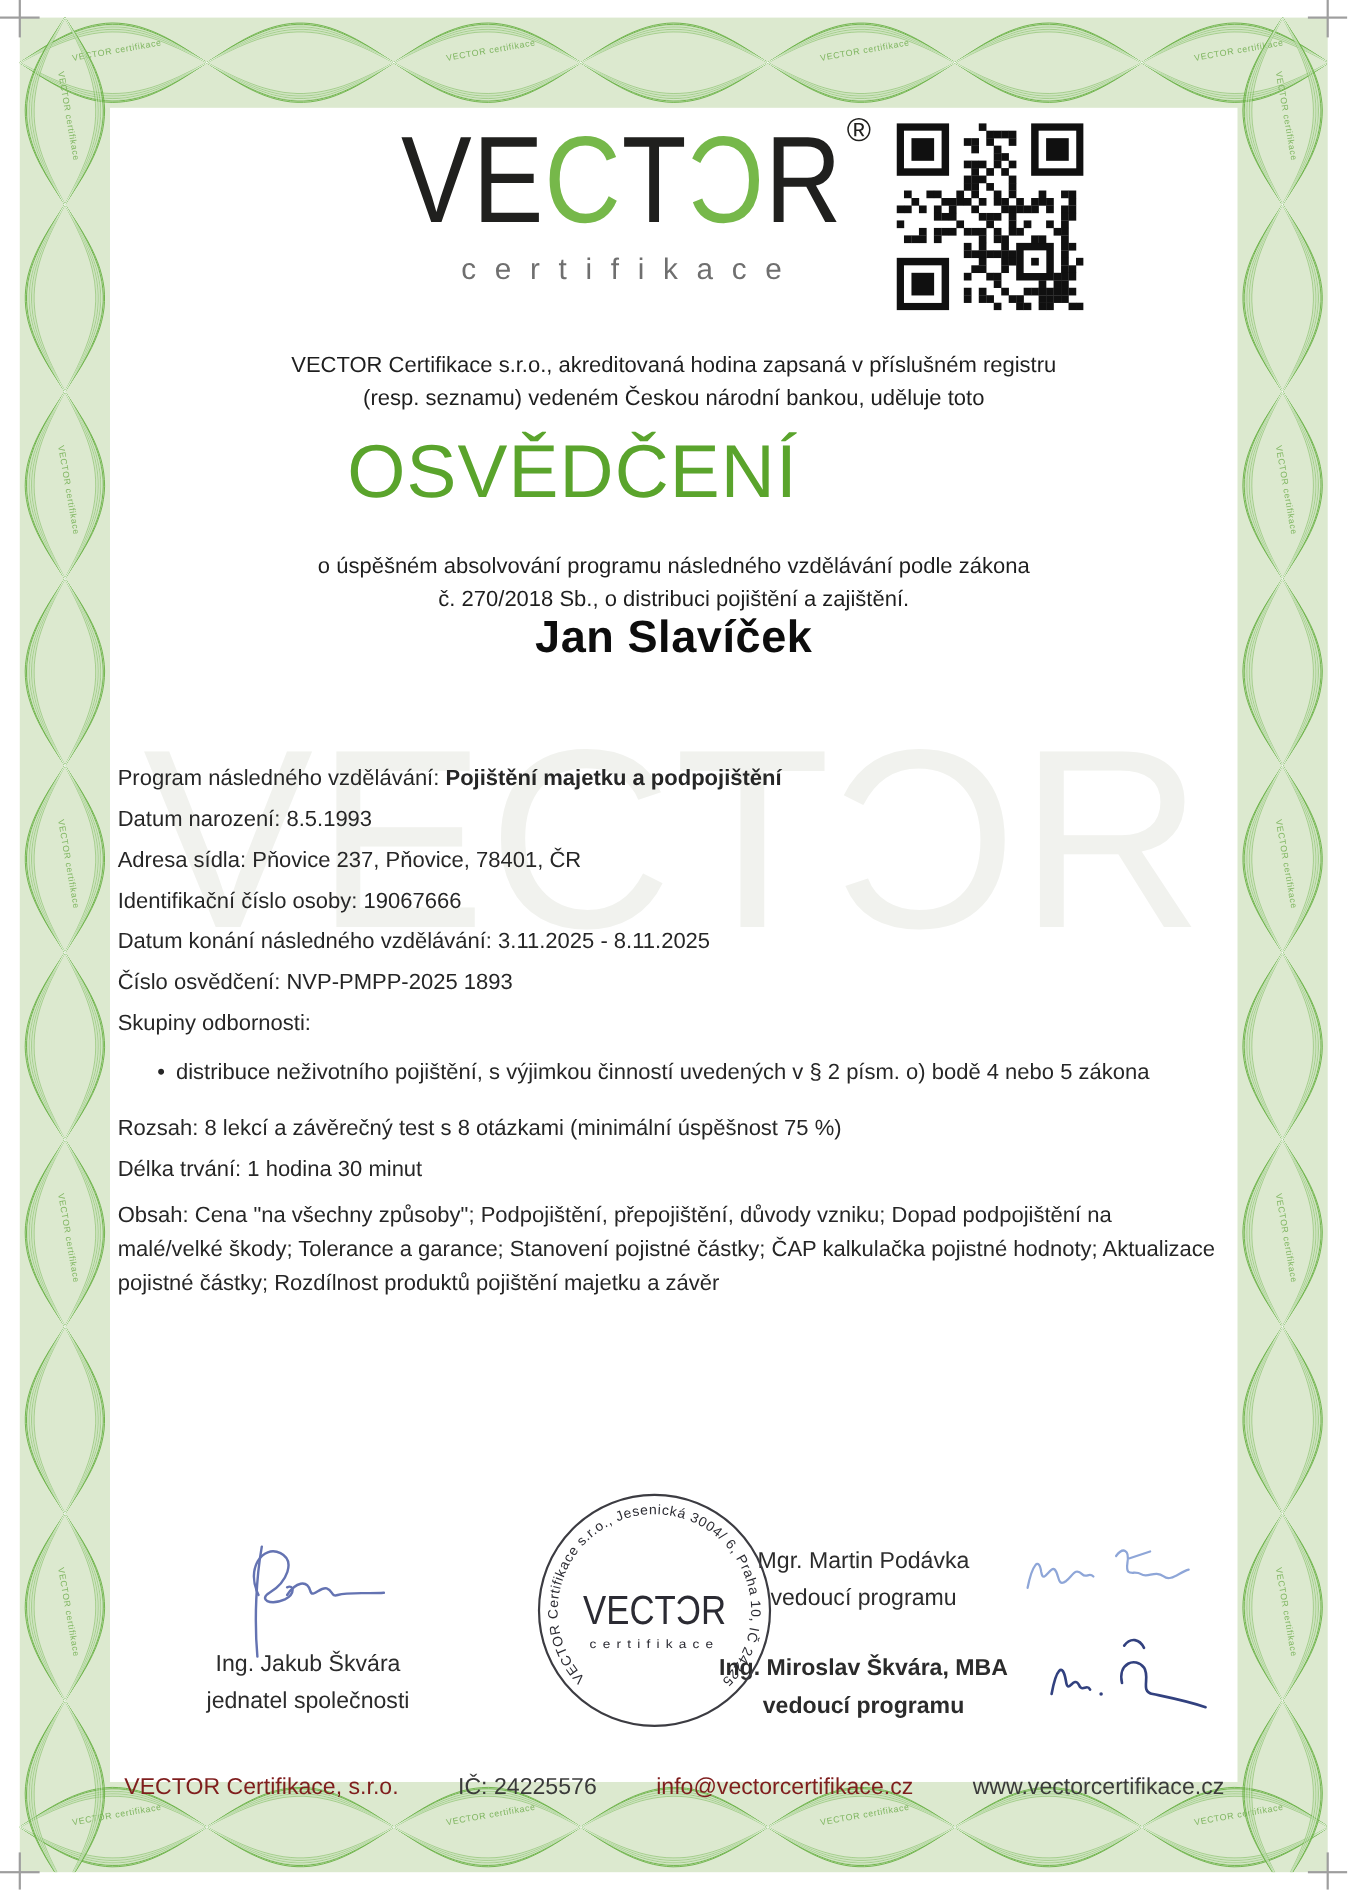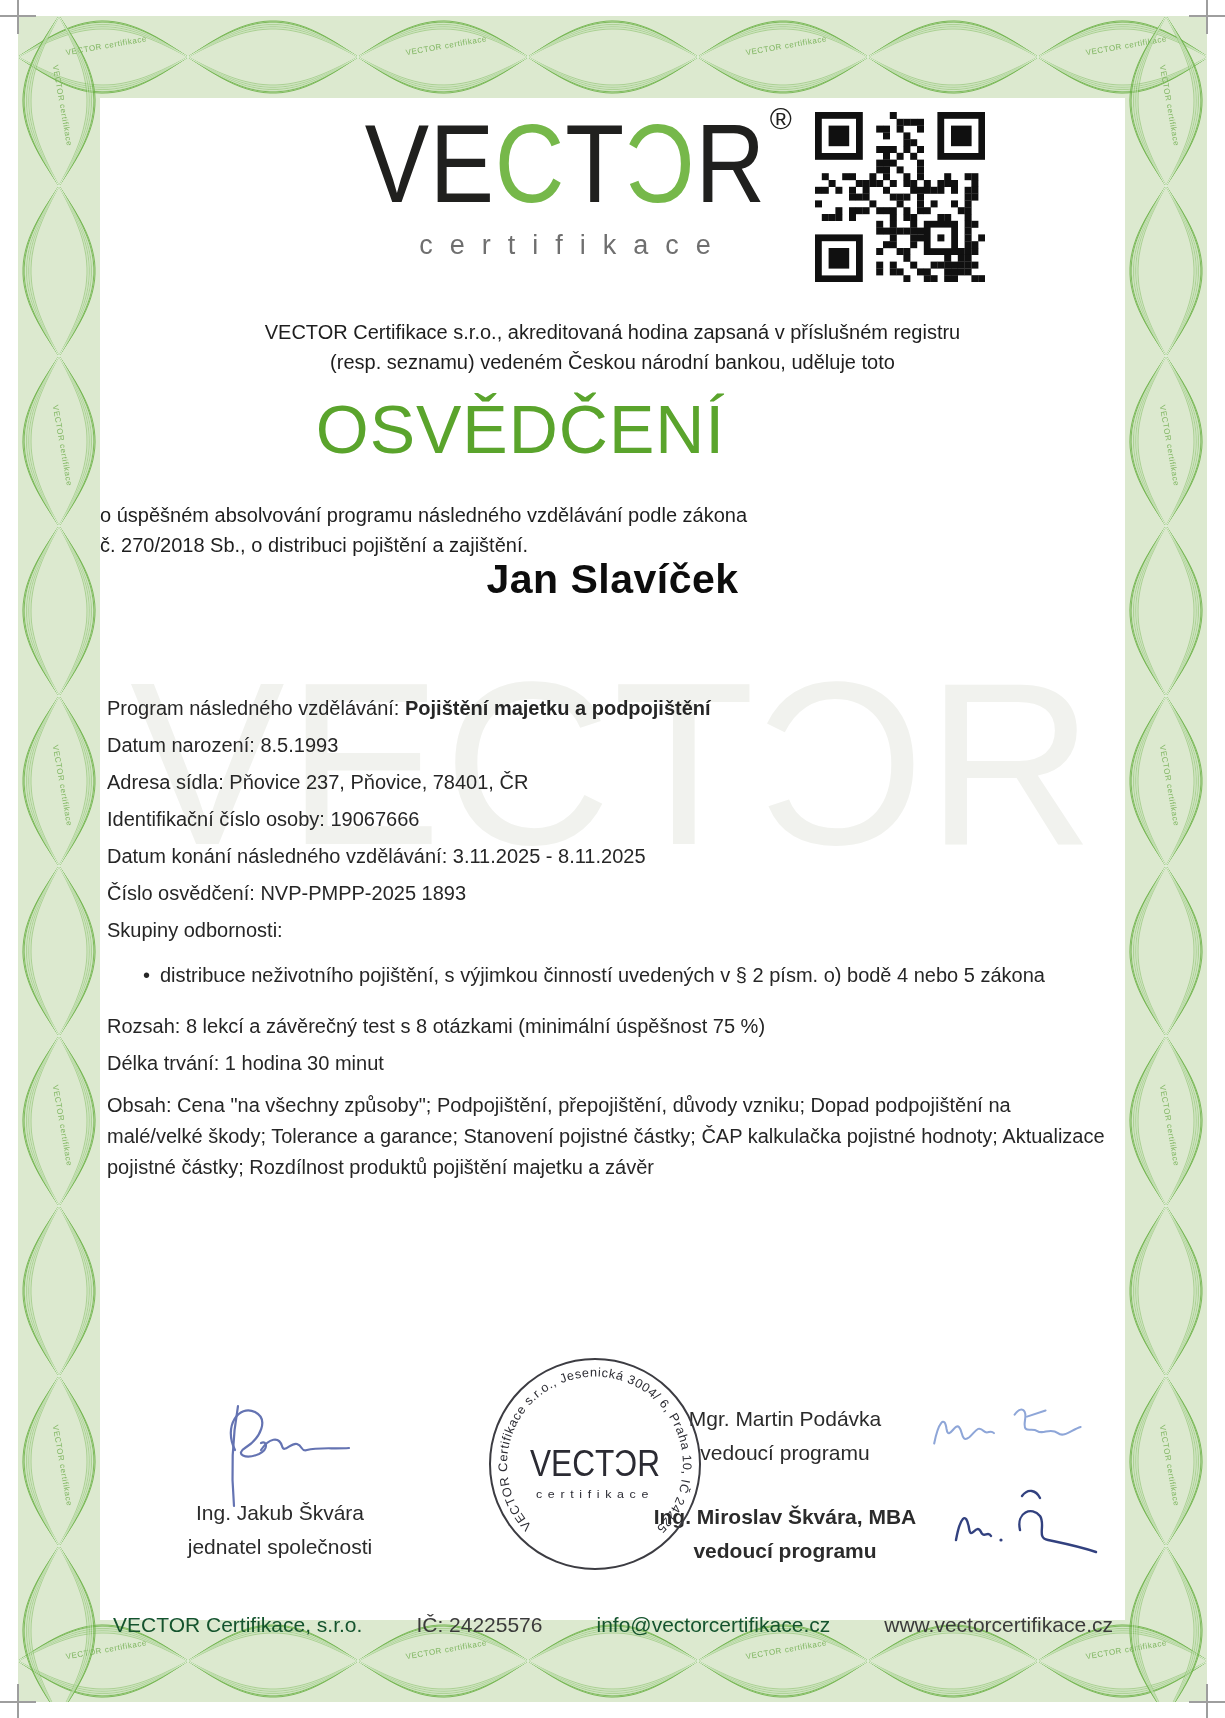--- a/index.html
+++ b/index.html
@@ -37,21 +37,21 @@
   .logo-sub{margin-top:10px;font-size:27px;letter-spacing:17px;color:#6f6f6f;text-indent:17px;}
 
   
   .qr{position:absolute;left:815px;top:112px;width:170px;height:170px;z-index:2;}
 
   
   .intro{position:absolute;left:100px;top:317px;width:1025px;text-align:center;
          font-size:20px;line-height:30px;color:#1e1e1e;z-index:2;}
   .title{position:absolute;left:100px;top:392px;width:841px;text-align:center;
          font-size:68px;line-height:1.1;color:#5aa42c;letter-spacing:1px;z-index:2;}
-  .subtitle{position:absolute;left:100px;top:500px;width:1025px;
+  .subtitle{position:absolute;left:100px;top:500px;width:1025px;text-align:center;
             font-size:20px;line-height:30px;color:#1e1e1e;z-index:2;}
   .recipient{position:absolute;left:100px;top:556px;width:1025px;text-align:center;
              font-size:41px;font-weight:700;color:#0d0d0d;letter-spacing:.5px;z-index:2;}
 
   
   .details{position:absolute;left:107px;top:650px;width:1000px;font-size:20px;
            color:#262626;z-index:2;margin-top:48px;}
   .details p{margin:0 0 17px 0;line-height:20px;}
   .bullet-row{margin:25px 0 8px 36px;line-height:20px;}
   .bullet-row .dot{display:inline-block;width:17px;color:#262626;}
@@ -67,21 +67,21 @@
   .signer-left{left:125px;top:1496px;width:310px;}
   .signer-right-top{left:655px;top:1402px;width:260px;}
   .signer-right-bottom{left:640px;top:1500px;width:290px;font-weight:bold;}
 
   
   .stamp{position:absolute;left:487px;top:1356px;width:216px;height:216px;z-index:2;}
 
   
   .footer{position:absolute;left:113px;top:1580px;width:1000px;display:flex;
           justify-content:space-between;align-items:baseline;font-size:21px;z-index:3;}
-  .footer .green{color:#14532d;margin-top:33px;}
+  .footer .green{color:#7f1d1d;margin-top:33px;}
   .footer .dark{color:#3a3a3a;margin-top:28px;}
 </style>
 </head>
 <body>
 
 <div class="page">
 
   <div class="band"></div>
   <svg class="gstrip gs-top" id="g-top" preserveAspectRatio="none" viewBox="0 0 1189 82">
       <path d="M0.0,41.0L6.0,45.0L12.0,48.9L18.0,52.8L24.0,56.5L30.0,60.0L36.0,63.3L42.0,66.3L48.0,69.0L54.0,71.3L60.0,73.3L66.0,74.9L72.0,76.0L78.0,76.8L84.0,77.1L90.0,76.9L96.0,76.3L102.0,75.3L108.0,73.9L114.0,72.0L120.0,69.8L126.0,67.2L132.0,64.3L138.0,61.1L144.0,57.7L150.0,54.0L156.0,50.2L162.0,46.3L168.0,42.3L174.0,38.3L180.0,34.4L186.0,30.5L192.0,26.7L198.0,23.2L204.0,19.8L210.0,16.7L216.0,13.9L222.0,11.4L228.0,9.3L234.0,7.6L240.0,6.3L246.0,5.4L252.0,5.0L258.0,5.0L264.0,5.4L270.0,6.3L276.0,7.6L282.0,9.3L288.0,11.4L294.0,13.9L300.0,16.7L306.0,19.8L312.0,23.2L318.0,26.7L324.0,30.5L330.0,34.4L336.0,38.3L342.0,42.3L348.0,46.3L354.0,50.2L360.0,54.0L366.0,57.7L372.0,61.1L378.0,64.3L384.0,67.2L390.0,69.8L396.0,72.0L402.0,73.9L408.0,75.3L414.0,76.3L420.0,76.9L426.0,77.1L432.0,76.8L438.0,76.0L444.0,74.9L450.0,73.3L456.0,71.3L462.0,69.0L468.0,66.3L474.0,63.3L480.0,60.0L486.0,56.5L492.0,52.8L498.0,48.9L504.0,45.0L510.0,41.0L516.0,37.0L522.0,33.1L528.0,29.2L534.0,25.5L540.0,22.0L546.0,18.7L552.0,15.7L558.0,13.0L564.0,10.7L570.0,8.7L576.0,7.1L582.0,6.0L588.0,5.2L594.0,4.9L600.0,5.1L606.0,5.7L612.0,6.7L618.0,8.1L624.0,10.0L630.0,12.2L636.0,14.8L642.0,17.7L648.0,20.9L654.0,24.3L660.0,28.0L666.0,31.8L672.0,35.7L678.0,39.7L684.0,43.7L690.0,47.6L696.0,51.5L702.0,55.3L708.0,58.8L714.0,62.2L720.0,65.3L726.0,68.1L732.0,70.6L738.0,72.7L744.0,74.4L750.0,75.7L756.0,76.6L762.0,77.0L768.0,77.0L774.0,76.6L780.0,75.7L786.0,74.4L792.0,72.7L798.0,70.6L804.0,68.1L810.0,65.3L816.0,62.2L822.0,58.8L828.0,55.3L834.0,51.5L840.0,47.6L846.0,43.7L852.0,39.7L858.0,35.7L864.0,31.8L870.0,28.0L876.0,24.3L882.0,20.9L888.0,17.7L894.0,14.8L900.0,12.2L906.0,10.0L912.0,8.1L918.0,6.7L924.0,5.7L930.0,5.1L936.0,4.9L942.0,5.2L948.0,6.0L954.0,7.1L960.0,8.7L966.0,10.7L972.0,13.0L978.0,15.7L984.0,18.7L990.0,22.0L996.0,25.5L1002.0,29.2L1008.0,33.1L1014.0,37.0L1020.0,41.0L1026.0,45.0L1032.0,48.9L1038.0,52.8L1044.0,56.5L1050.0,60.0L1056.0,63.3L1062.0,66.3L1068.0,69.0L1074.0,71.3L1080.0,73.3L1086.0,74.9L1092.0,76.0L1098.0,76.8L1104.0,77.1L1110.0,76.9L1116.0,76.3L1122.0,75.3L1128.0,73.9L1134.0,72.0L1140.0,69.8L1146.0,67.2L1152.0,64.3L1158.0,61.1L1164.0,57.7L1170.0,54.0L1176.0,50.2L1182.0,46.3L1188.0,42.3" fill="none" stroke="#6cb247" stroke-opacity="0.95" stroke-width="0.9"></path>

